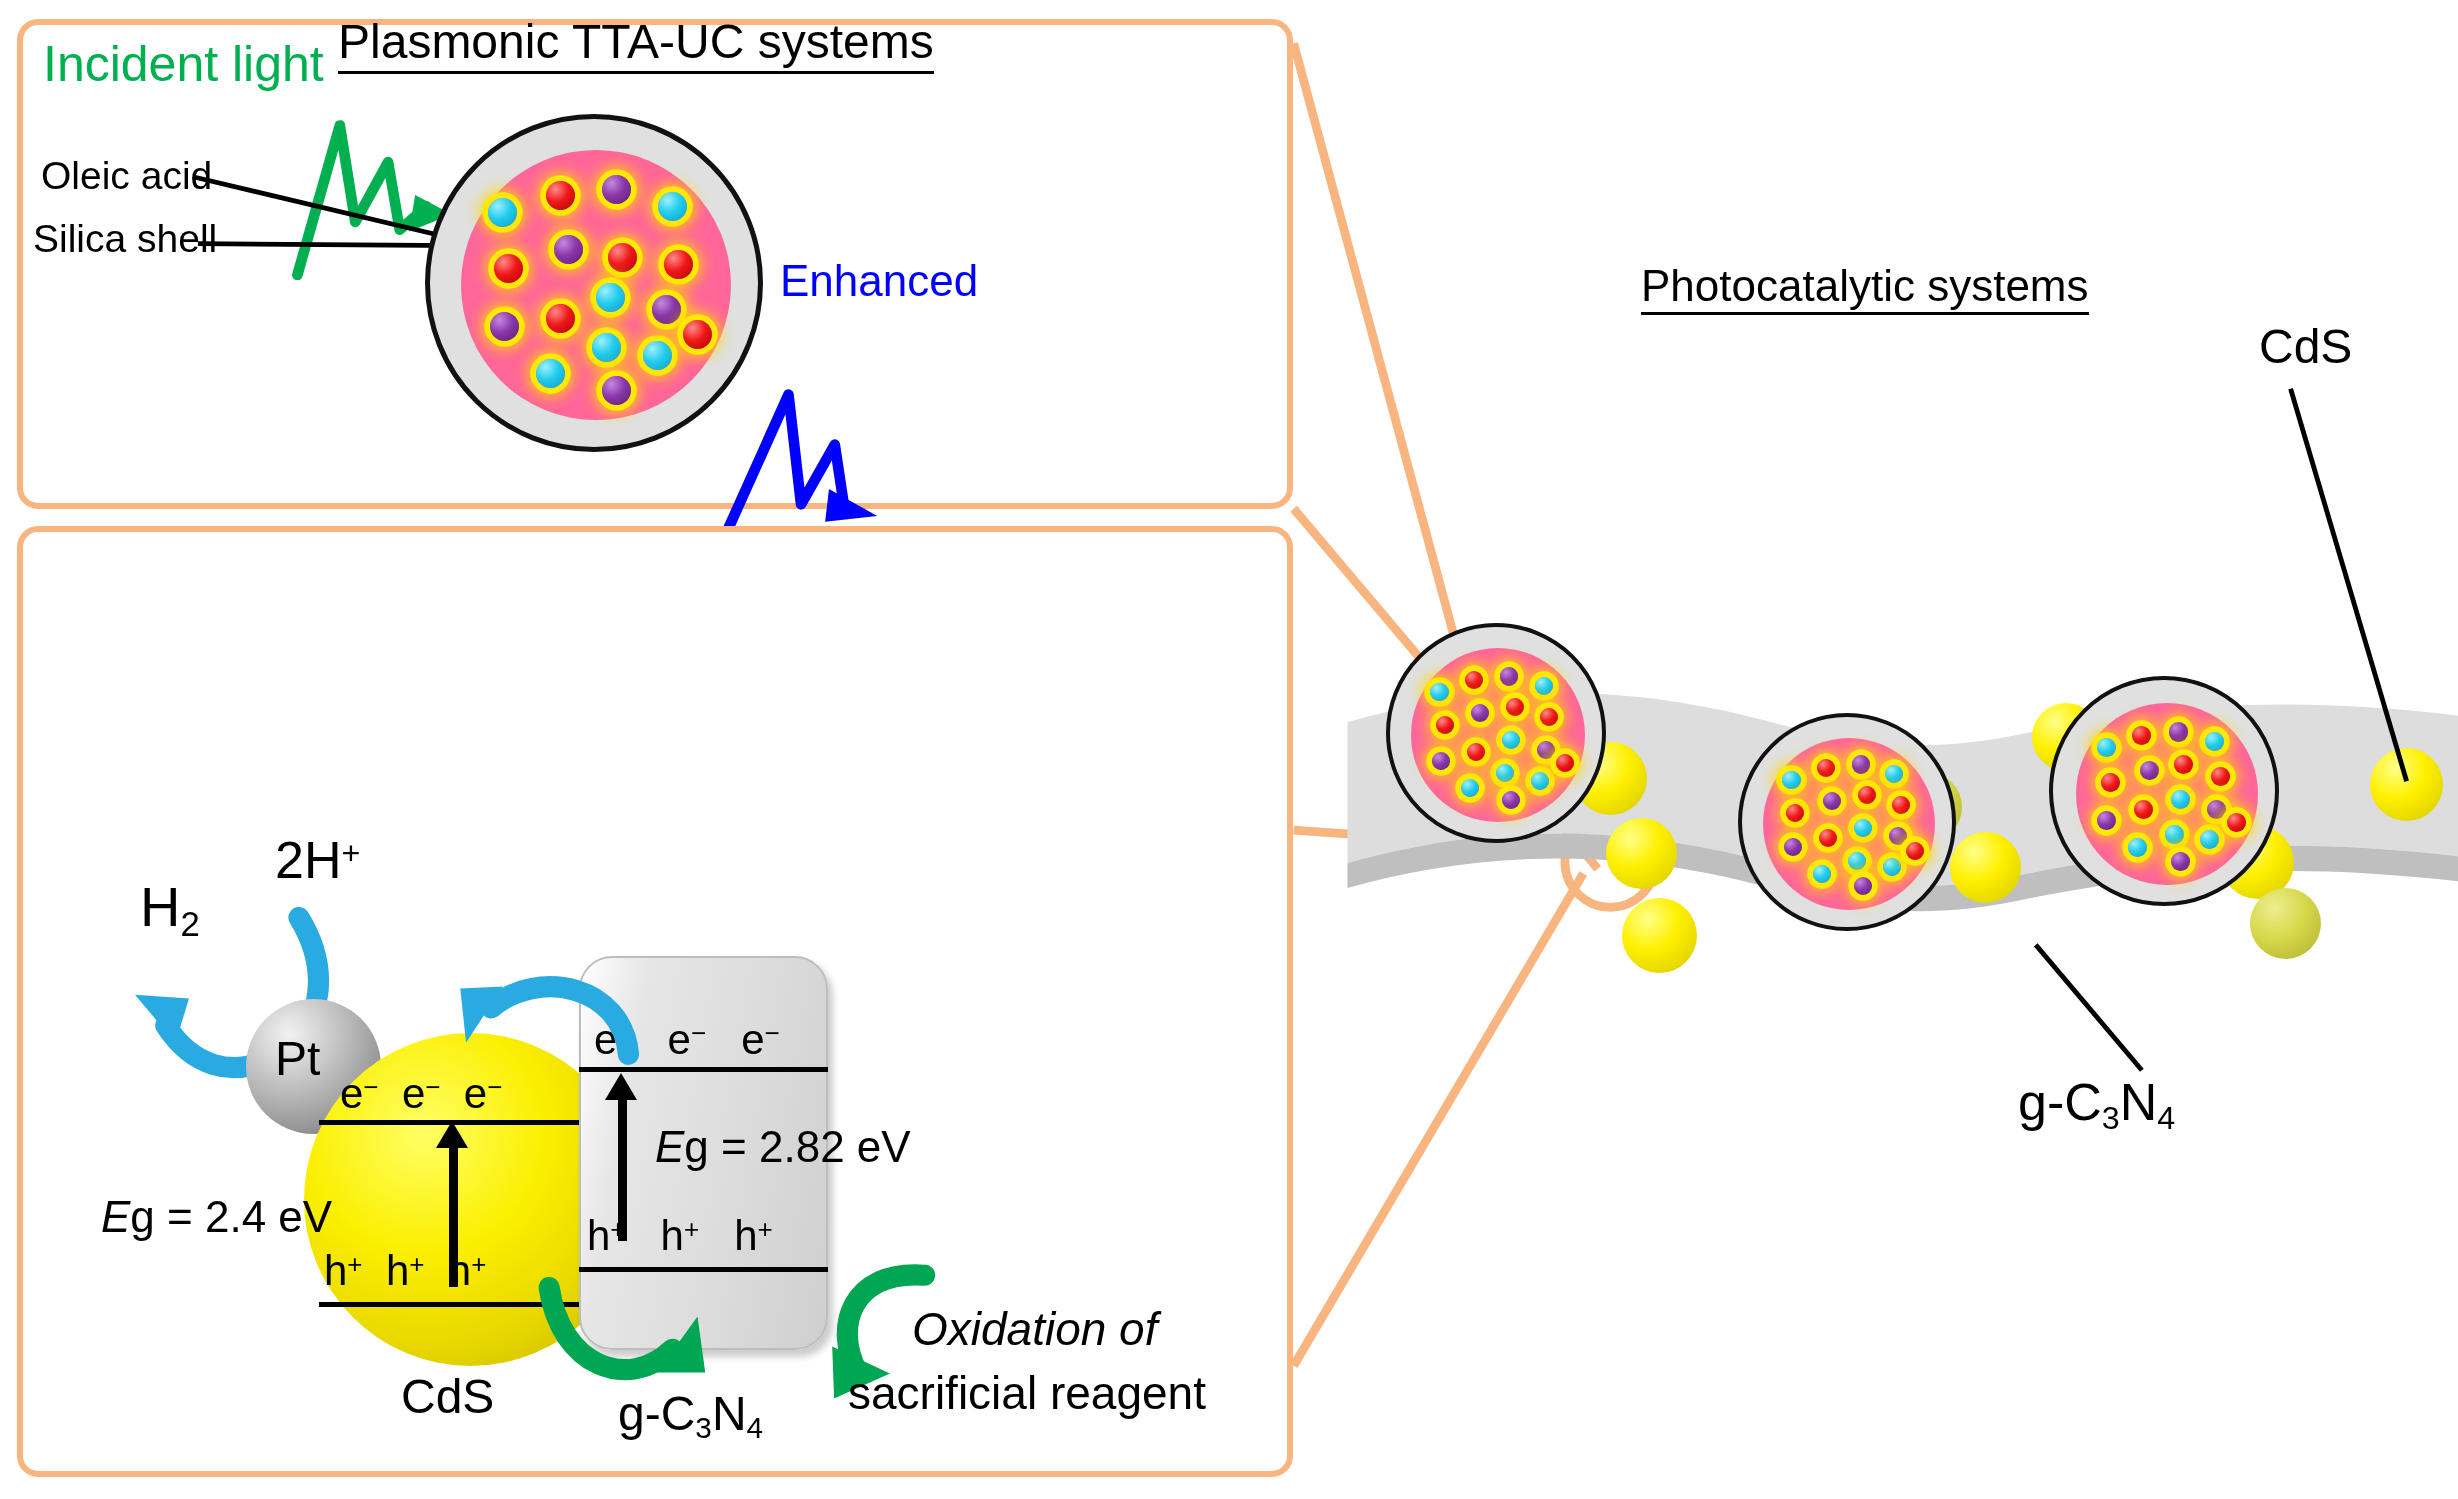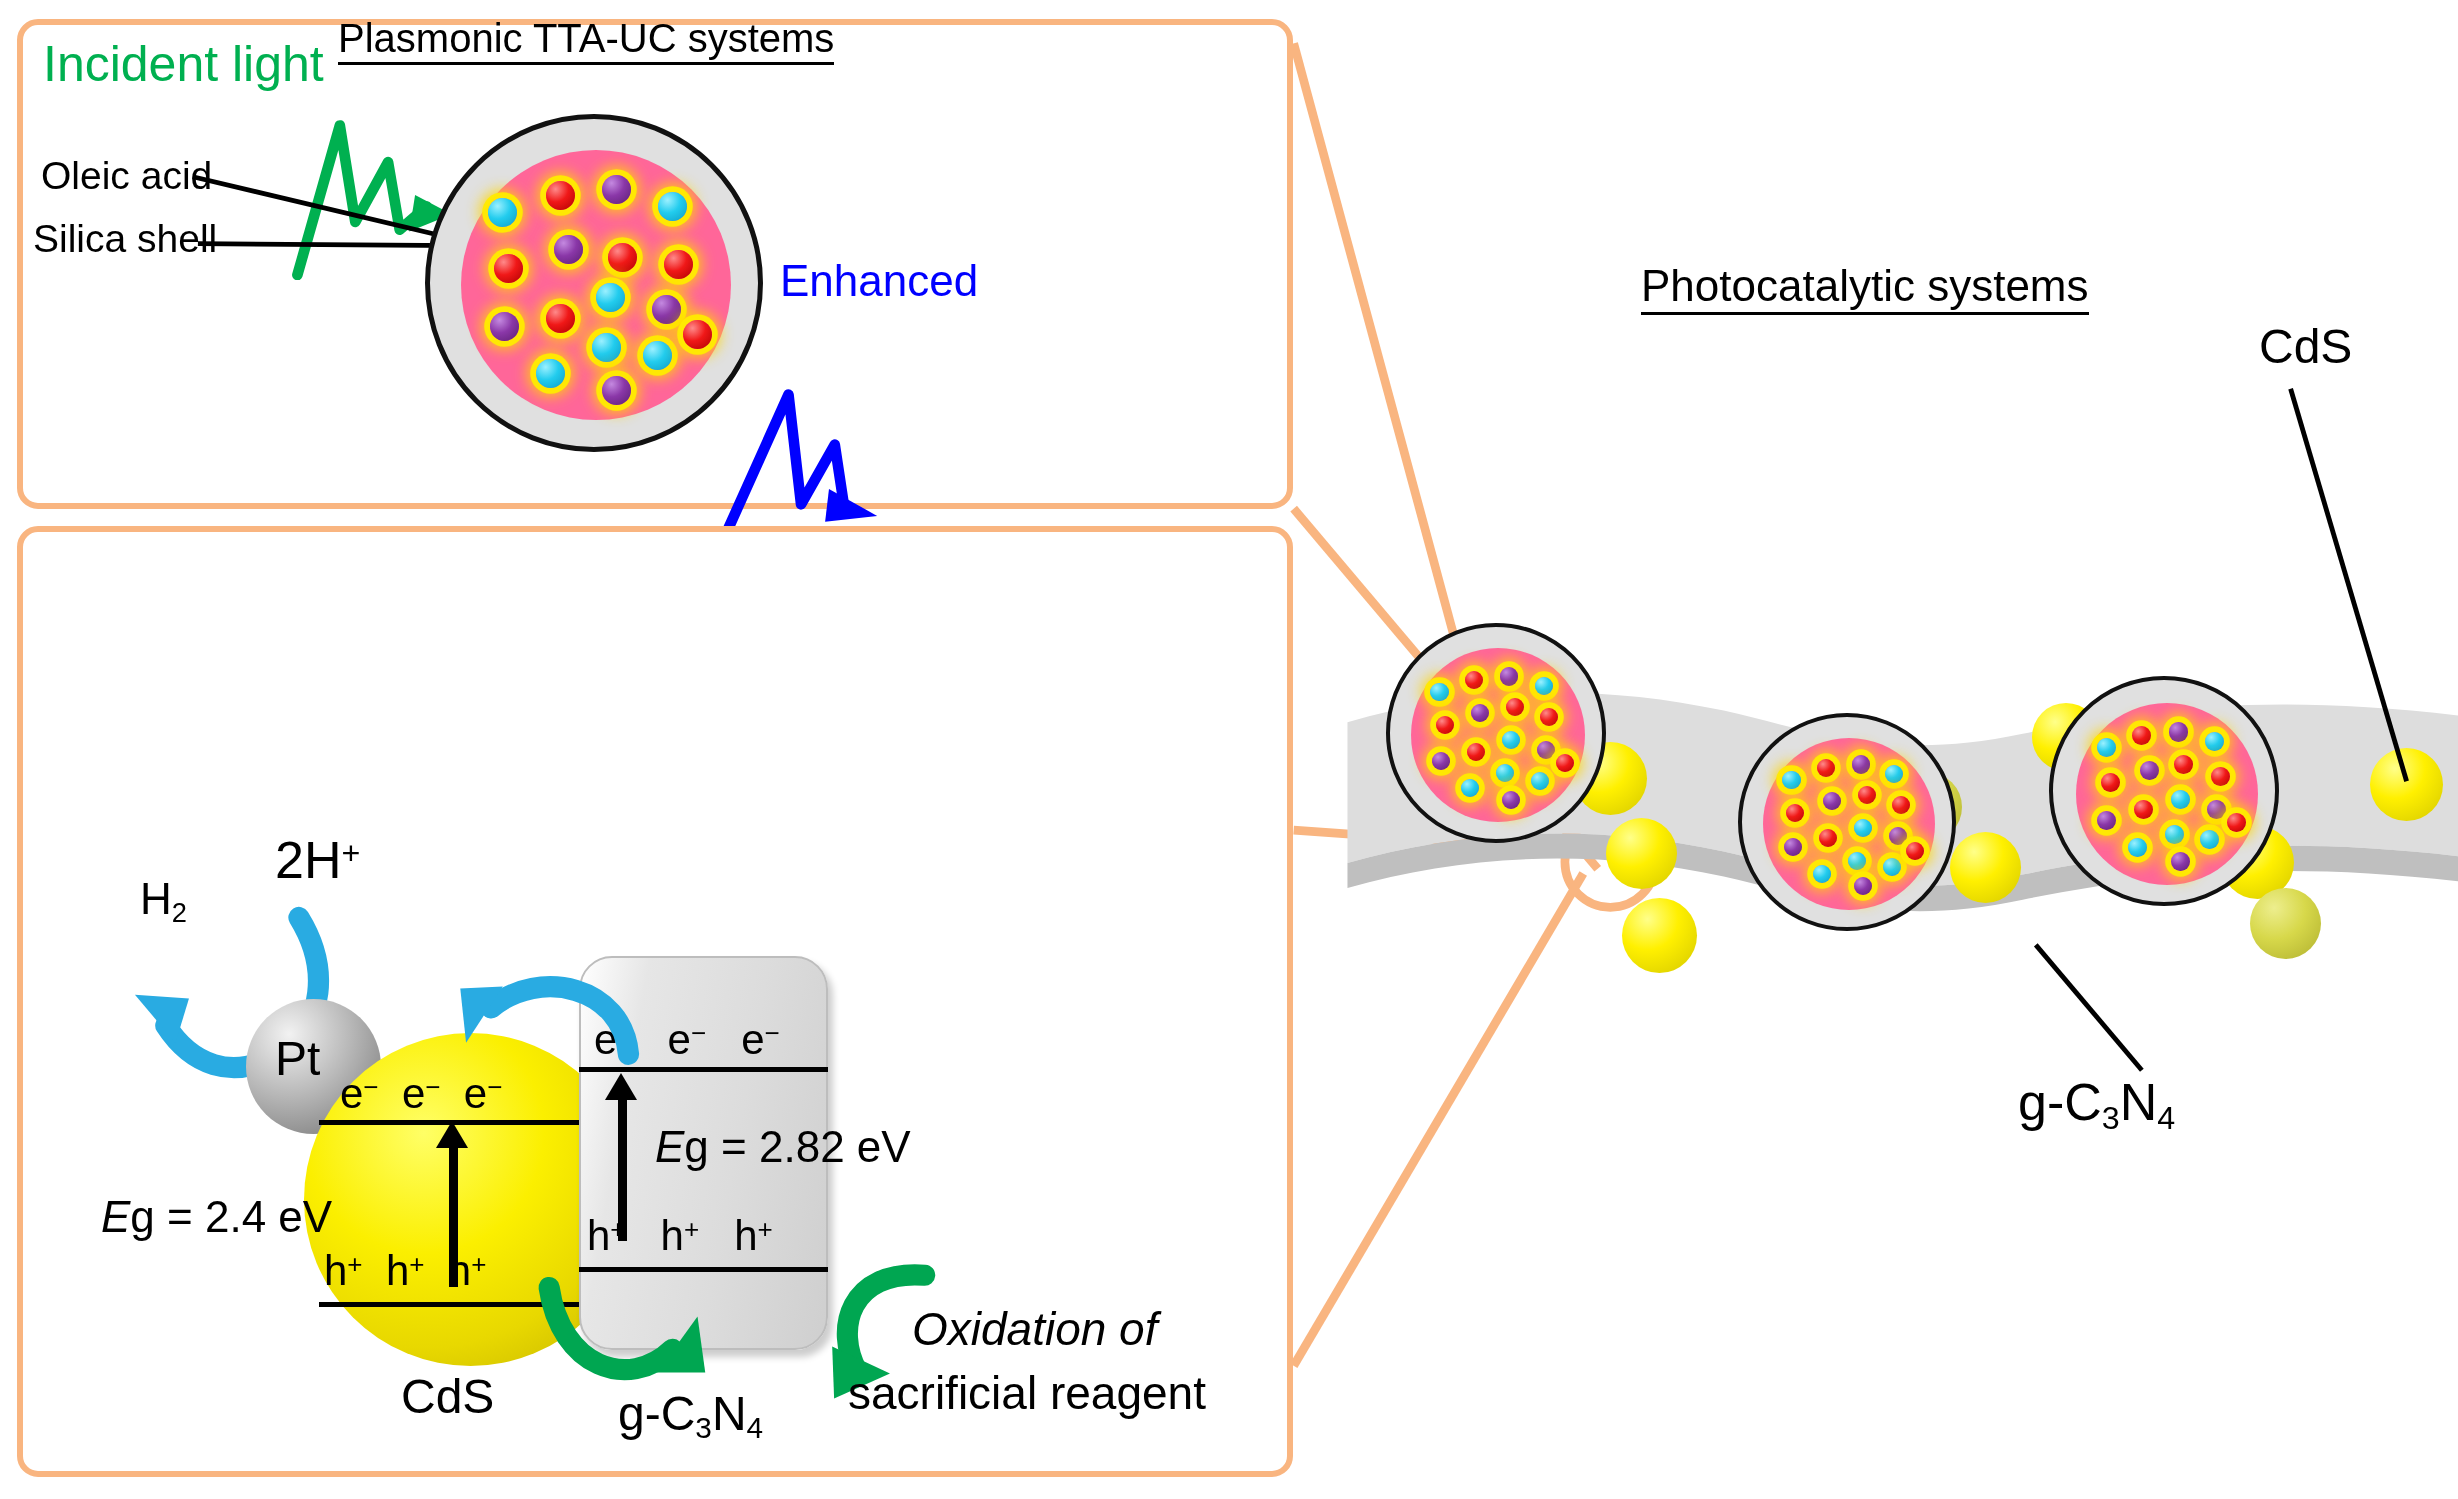--- a/index.html
+++ b/index.html
@@ -23,21 +23,21 @@
     border:6.8px solid #F9B580;
     border-radius:21px;
     box-sizing:border-box;
   }
   #panel-tta{ left:17.4px; top:19.3px; width:1276px; height:490px; }
   #panel-photocat{ left:17.4px; top:526px; width:1276px; height:951px; }
 
   
   .panel-title{
     position:absolute;
-    font-size:40px;
+    font-size:48px;
     line-height:1.05;
     white-space:nowrap;
     border-bottom:3.9px solid #000;
     padding-bottom:2.9px;
     color:#000;
   }
   #title-tta{ left:338px; top:17.4px; }
   #title-photocat{ left:526px; top:527px; }
   #title-photosys{ left:1641px; top:263px; font-size:44px; }
 
@@ -192,21 +192,21 @@
     </div>
   </div>
 
   <div class="panel" id="panel-photocat"></div>
 
 
   <div class="lbl" style="left:275px;top:830px;font-size:52px;">
     <span>2H</span><span class="sup">+</span>
   </div>
 
-  <div class="lbl" style="left:140px;top:874px;font-size:44px;">
+  <div class="lbl" style="left:140px;top:874px;font-size:56px;">
     <span>H</span><span class="sub">2</span>
   </div>
 
   <svg class="abs" style="left:106px;top:898px;width:328px;height:203px;" viewBox="0 0 340 210" width="328" height="203">
     <path d="M200,20 C232,72 226,130 182,160" stroke="#29ABE2" stroke-width="22" fill="none" stroke-linecap="round"></path>
     <path d="M178,162 C130,190 88,172 62,132" stroke="#29ABE2" stroke-width="22" fill="none" stroke-linecap="round"></path>
     <polygon points="72,150 30,100 86,104" fill="#29ABE2"></polygon>
   </svg>
 
   <div class="dot dot-pt-metal" style="left:246px;top:999px;width:135px;height:135px;border-radius:50%;"></div>

